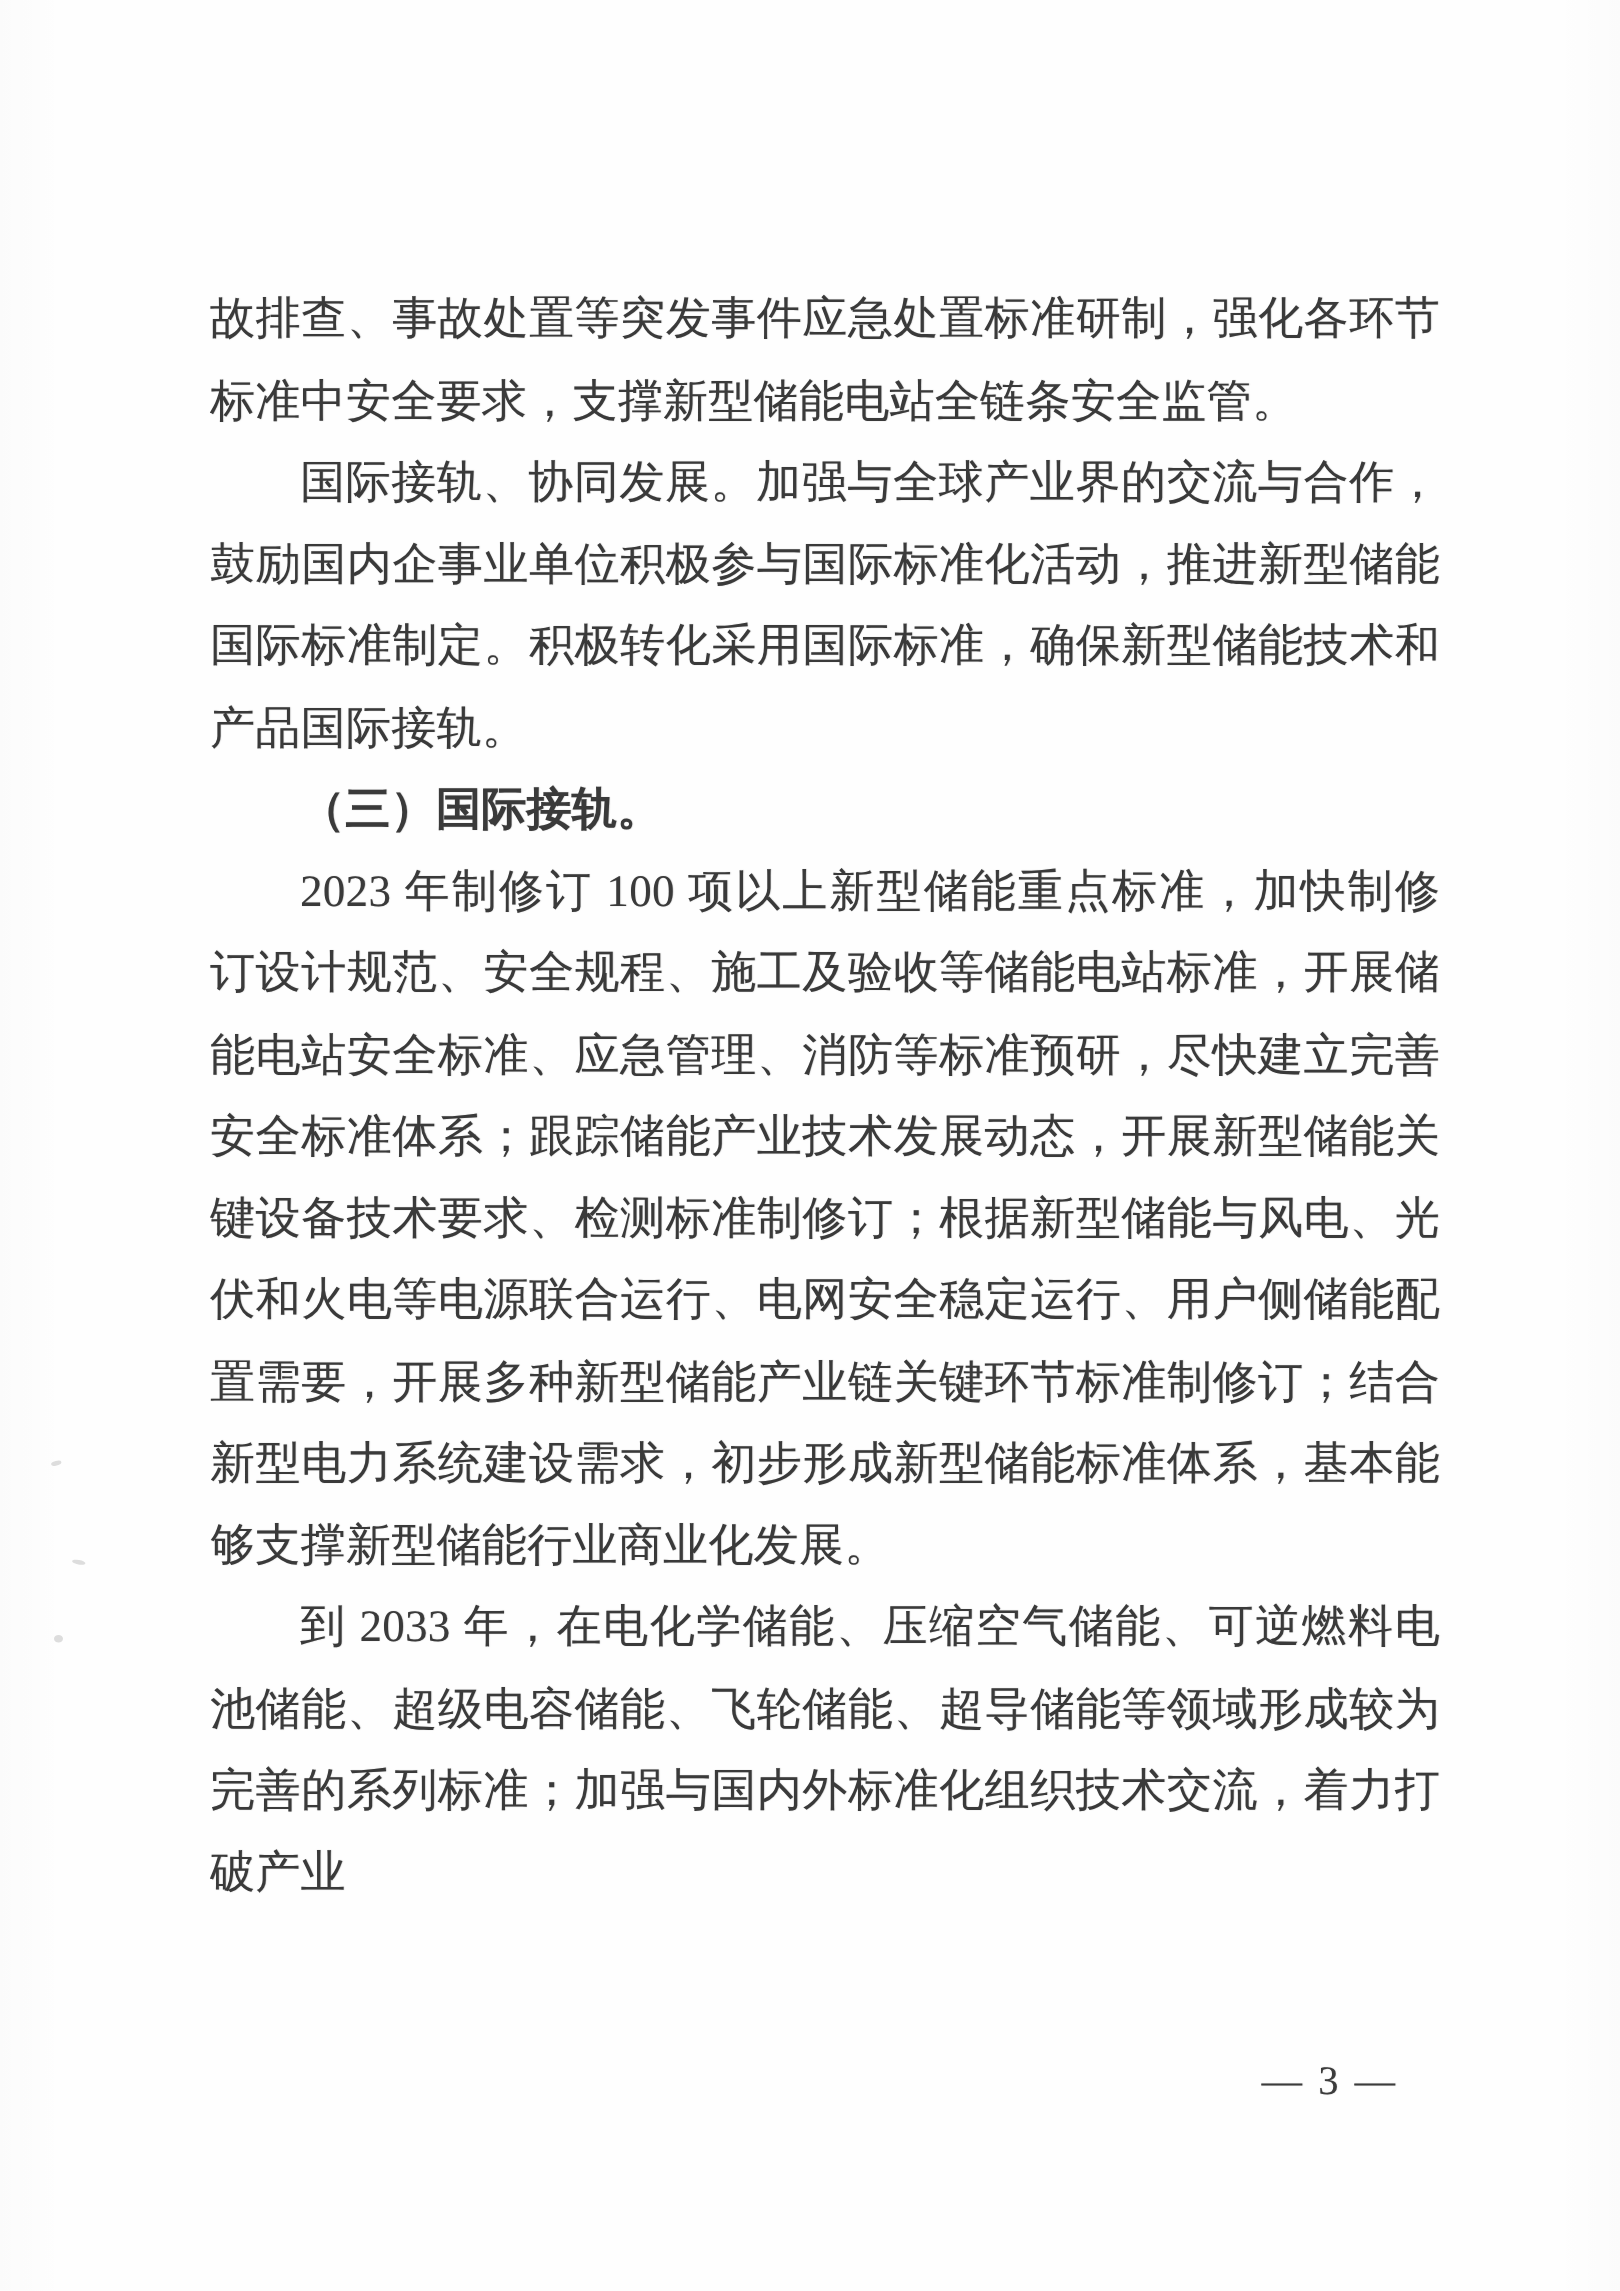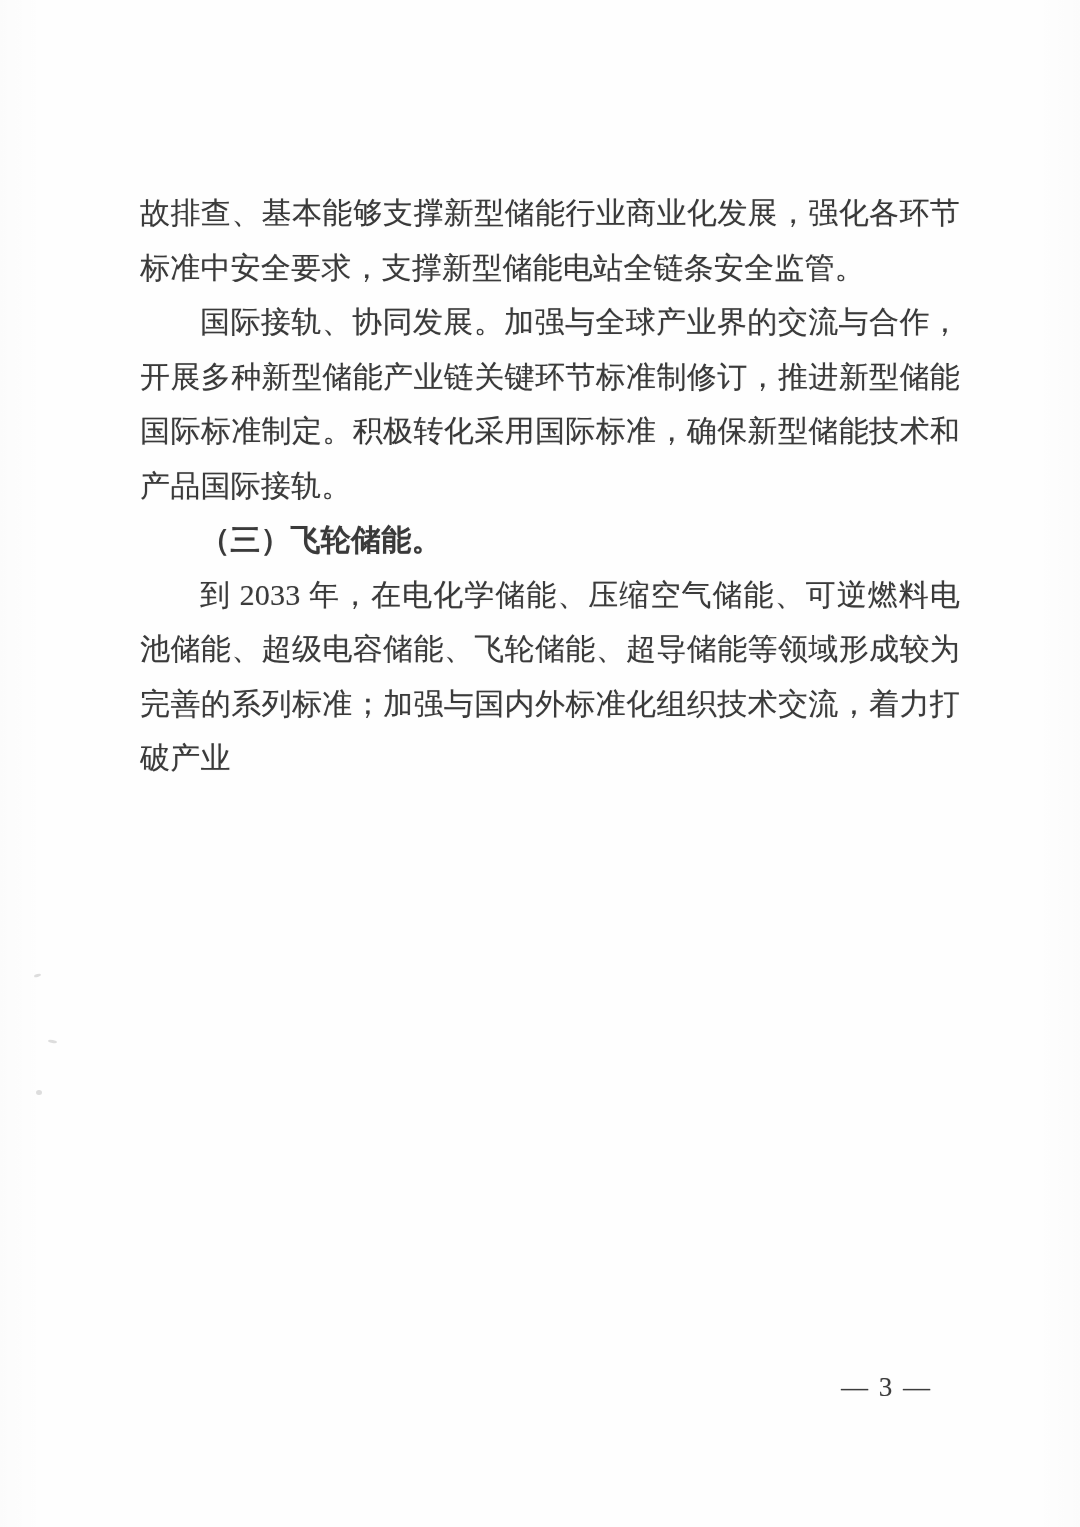--- a/index.html
+++ b/index.html
@@ -64,23 +64,24 @@
   .speck-1 { left: 34px; top: 974px;  width: 7px; height: 3px; transform: rotate(-15deg); }
   .speck-2 { left: 48px; top: 1040px; width: 9px; height: 3px; transform: rotate(10deg); }
   .speck-3 { left: 36px; top: 1090px; width: 6px; height: 5px; }
 </style>
 </head>
 <body>
 
 <div class="page">
 
   <div class="content">
-    <p class="continuation">故排查、基本能够支撑新型储能行业商业化发展，强化各环节标准中安全要求，支撑新型储能电站全链条安全监管。</p>
-    <p class="body-para">国际接轨、协同发展。加强与全球产业界的交流与合作，开展多种新型储能产业链关键环节标准制修订，推进新型储能国际标准制定。积极转化采用国际标准，确保新型储能技术和产品国际接轨。</p>
-    <p class="section-heading">（三）飞轮储能。</p>
+    <p class="continuation">故排查、事故处置等突发事件应急处置标准研制，强化各环节标准中安全要求，支撑新型储能电站全链条安全监管。</p>
+    <p class="body-para">国际接轨、协同发展。加强与全球产业界的交流与合作，鼓励国内企事业单位积极参与国际标准化活动，推进新型储能国际标准制定。积极转化采用国际标准，确保新型储能技术和产品国际接轨。</p>
+    <p class="section-heading">（三）国际接轨。</p>
+    <p class="body-para">2023 年制修订 100 项以上新型储能重点标准，加快制修订设计规范、安全规程、施工及验收等储能电站标准，开展储能电站安全标准、应急管理、消防等标准预研，尽快建立完善安全标准体系；跟踪储能产业技术发展动态，开展新型储能关键设备技术要求、检测标准制修订；根据新型储能与风电、光伏和火电等电源联合运行、电网安全稳定运行、用户侧储能配置需要，开展多种新型储能产业链关键环节标准制修订；结合新型电力系统建设需求，初步形成新型储能标准体系，基本能够支撑新型储能行业商业化发展。</p>
     <p class="body-para">到 2033 年，在电化学储能、压缩空气储能、可逆燃料电池储能、超级电容储能、飞轮储能、超导储能等领域形成较为完善的系列标准；加强与国内外标准化组织技术交流，着力打破产业</p>
   </div>
 
   <div class="page-number">— 3 —</div>
 
   <div class="scan-artifact speck-1"></div>
   <div class="scan-artifact speck-2"></div>
   <div class="scan-artifact speck-3"></div>
 
 </div>

